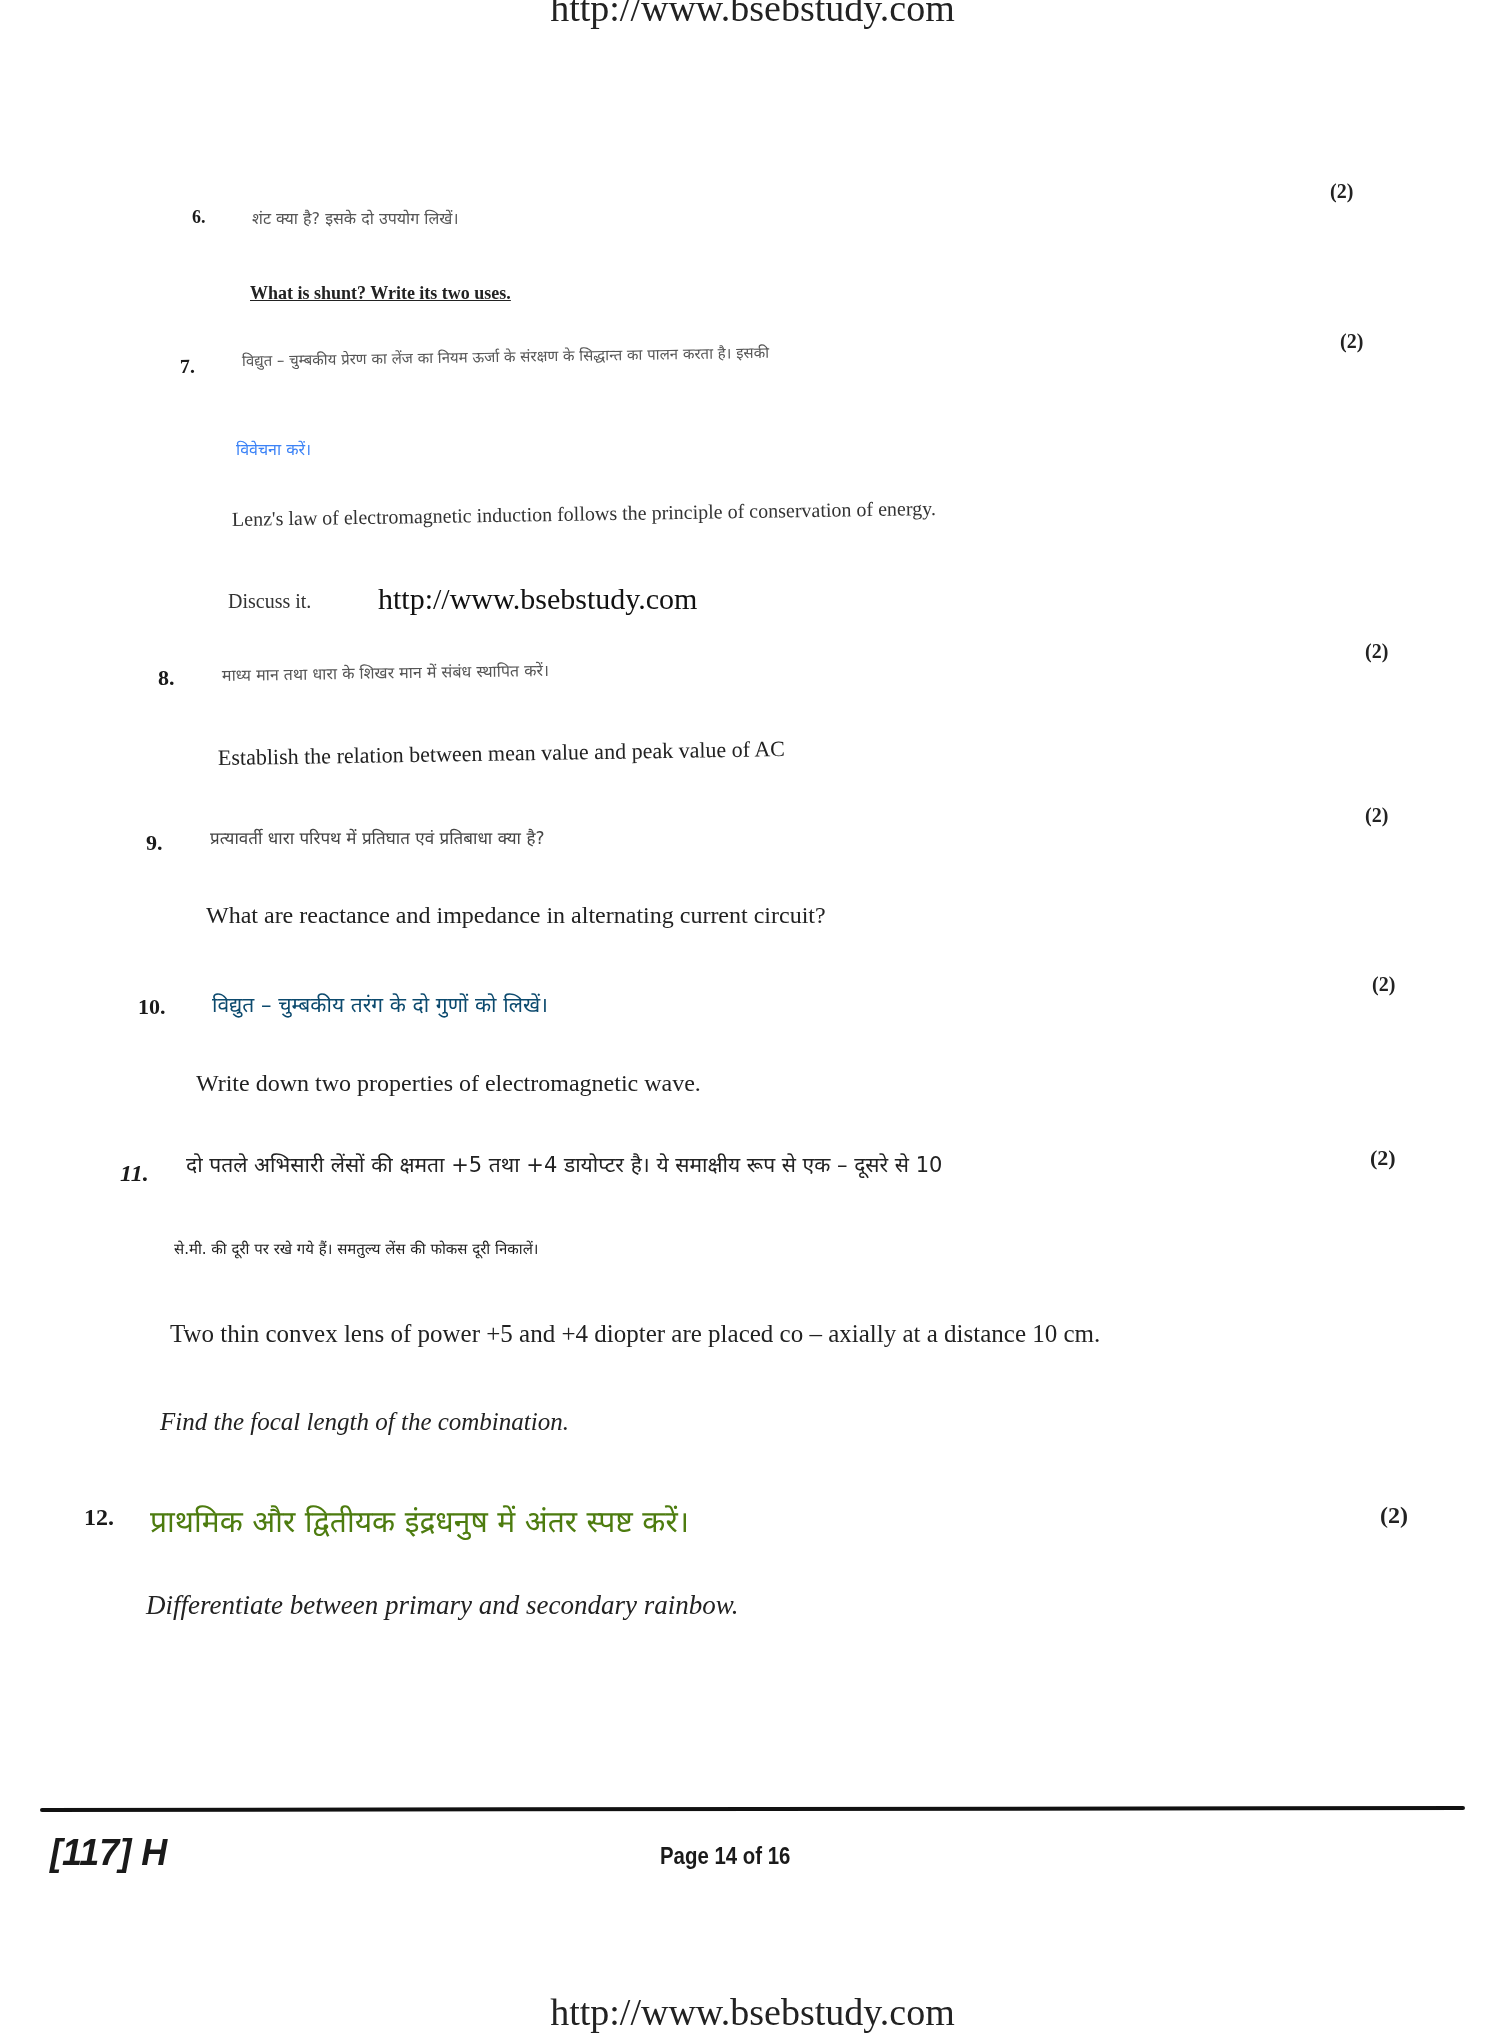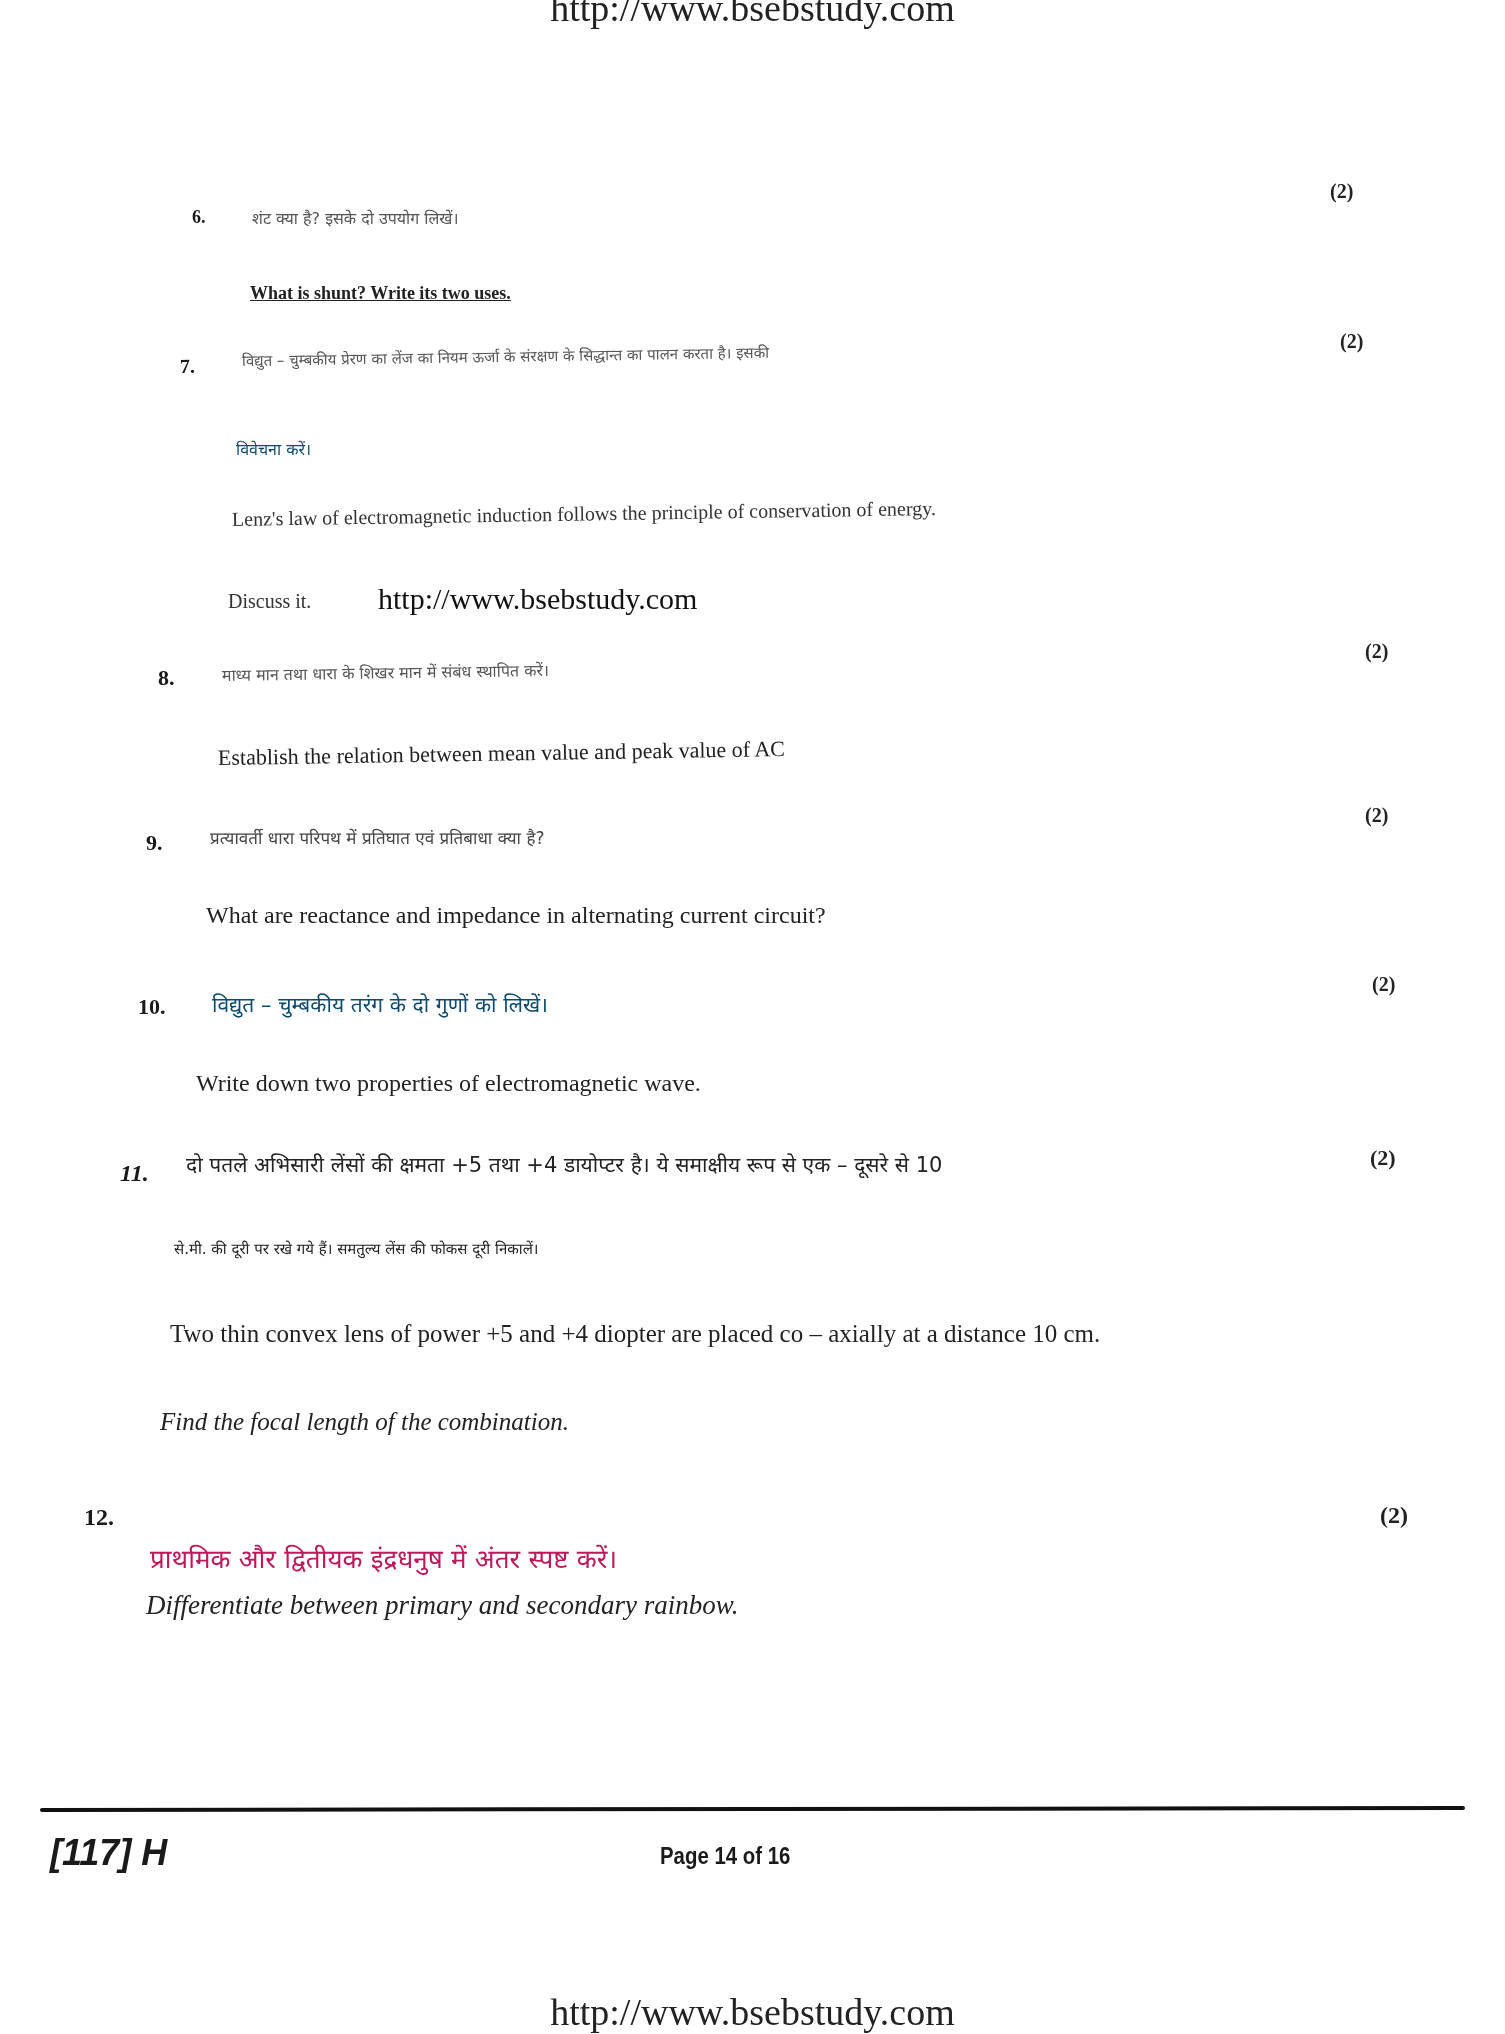--- a/index.html
+++ b/index.html
@@ -28,21 +28,21 @@
 <div class="abs url-top">http://www.bsebstudy.com</div>
 
 <div class="abs marks" style="top:180px;left:1330px;">(2)</div>
 <div class="abs qnum" style="top:207px;left:192px;font-size:18px;">6.</div>
 <div class="abs hi" style="top:207px;left:252px;font-size:16px;color:#555;">शंट क्या है? इसके दो उपयोग लिखें।</div>
 <div class="abs en bold" style="top:283px;left:250px;font-size:18px;">What is shunt? Write its two uses.</div>
 
 <div class="abs marks" style="top:330px;left:1340px;">(2)</div>
 <div class="abs qnum tilt" style="top:355px;left:180px;font-size:20px;">7.</div>
 <div class="abs hi tilt" style="top:350px;left:242px;font-size:15px;color:#555;">विद्युत – चुम्बकीय प्रेरण का लेंज का नियम ऊर्जा के संरक्षण के सिद्धान्त का पालन करता है। इसकी</div>
-<div class="abs hi" style="top:438px;left:236px;font-size:16px;color:#0c4a6e;">विवेचना करें।</div>
+<div class="abs hi" style="top:438px;left:236px;font-size:16px;color:#3b82f6;">विवेचना करें।</div>
 <div class="abs en tilt" style="top:508px;left:232px;font-size:20px;color:#333;">Lenz's law of electromagnetic induction follows the principle of conservation of energy.</div>
 <div class="abs en" style="top:590px;left:228px;font-size:20px;color:#333;">Discuss it.</div>
 <div class="abs inline-url" style="top:582px;left:378px;">http://www.bsebstudy.com</div>
 
 <div class="abs marks" style="top:640px;left:1365px;">(2)</div>
 <div class="abs qnum" style="top:665px;left:158px;">8.</div>
 <div class="abs hi tilt" style="top:664px;left:222px;font-size:16px;color:#555;">माध्य मान तथा धारा के शिखर मान में संबंध स्थापित करें।</div>
 <div class="abs en tilt" style="top:745px;left:218px;font-size:22px;">Establish the relation between mean value and peak value of AC</div>
 
 <div class="abs marks" style="top:804px;left:1365px;">(2)</div>
@@ -57,19 +57,19 @@
 
 <div class="abs marks" style="top:1145px;left:1370px;font-size:22px;">(2)</div>
 <div class="abs qnum" style="top:1160px;left:120px;font-style:italic;font-size:24px;">11.</div>
 <div class="abs hi" style="top:1150px;left:186px;font-size:21px;color:#222;">दो पतले अभिसारी लेंसों की क्षमता +5 तथा +4 डायोप्टर है। ये समाक्षीय रूप से एक – दूसरे से 10</div>
 <div class="abs hi" style="top:1238px;left:174px;font-size:15px;color:#222;">से.मी. की दूरी पर रखे गये हैं। समतुल्य लेंस की फोकस दूरी निकालें।</div>
 <div class="abs en" style="top:1320px;left:170px;font-size:25px;">Two thin convex lens of power +5 and +4 diopter are placed co – axially at a distance 10 cm.</div>
 <div class="abs en" style="top:1408px;left:160px;font-size:25px;font-style:italic;">Find the focal length of the combination.</div>
 
 <div class="abs marks" style="top:1502px;left:1380px;font-size:24px;">(2)</div>
 <div class="abs qnum" style="top:1504px;left:84px;font-size:24px;">12.</div>
-<div class="abs hi" style="top:1500px;left:150px;font-size:26px;color:#be185d;margin-top:40px;">प्राथमिक और द्वितीयक इंद्रधनुष में अंतर स्पष्ट करें।</div>
+<div class="abs hi" style="top:1500px;left:150px;font-size:30px;color:#4d7c0f;">प्राथमिक और द्वितीयक इंद्रधनुष में अंतर स्पष्ट करें।</div>
 <div class="abs en" style="top:1590px;left:146px;font-size:27px;font-style:italic;">Differentiate between primary and secondary rainbow.</div>
 
 <div class="rule"></div>
 <div class="abs code">[117] H</div>
 <div class="abs pageno">Page 14 of 16</div>
 <div class="abs url-bottom">http://www.bsebstudy.com</div>
 
 </body></html>

